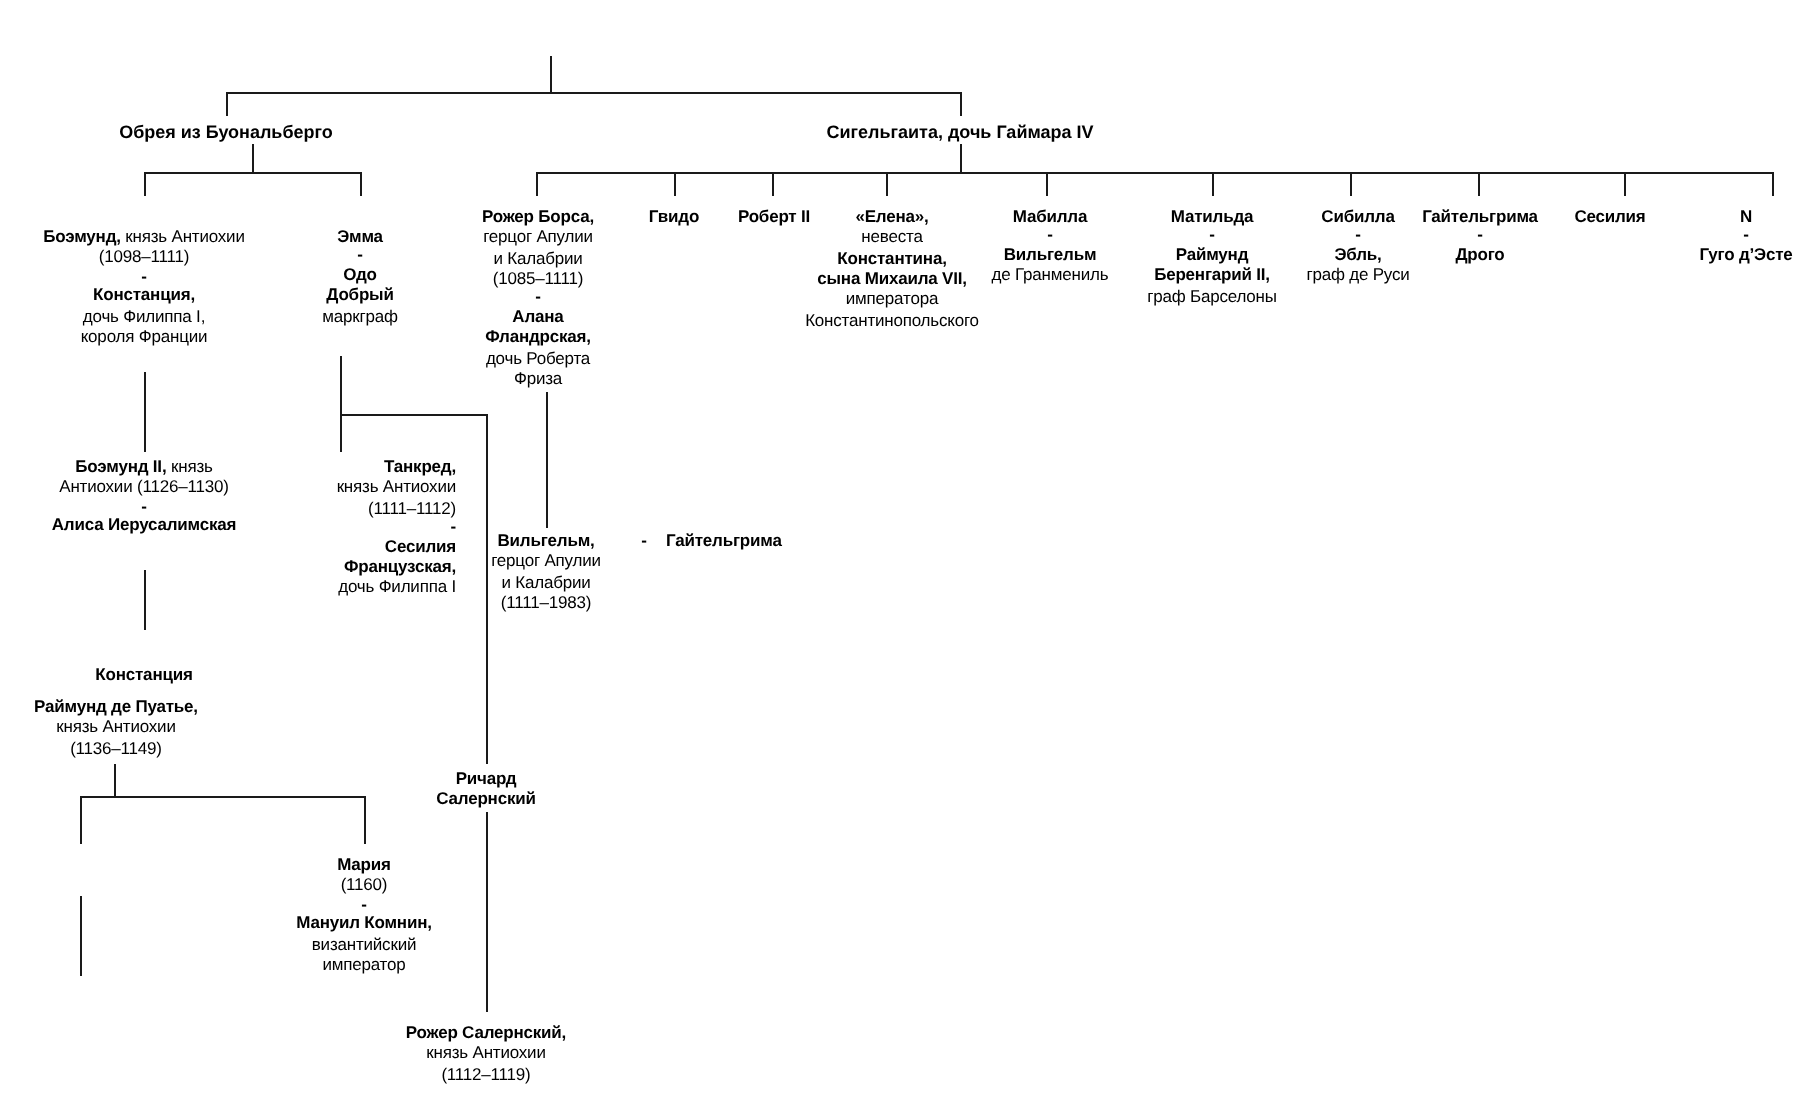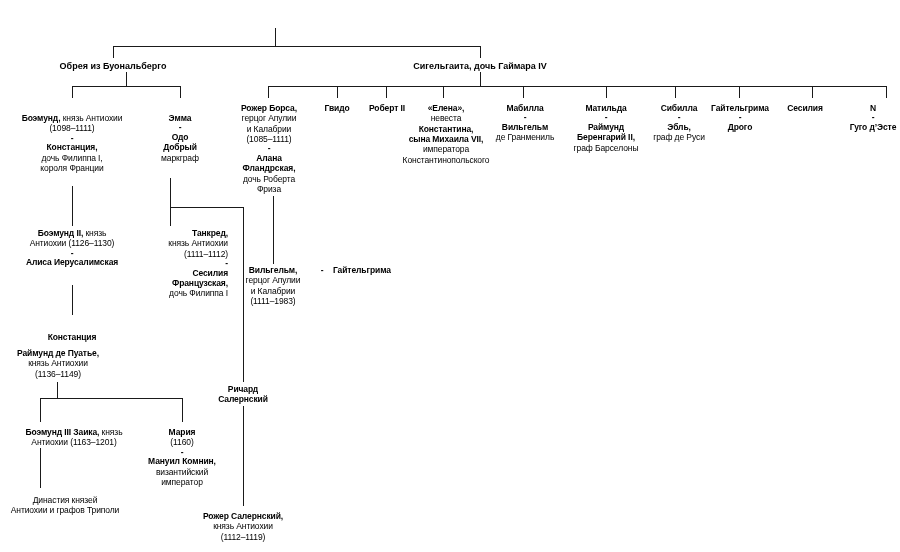--- a/index.html
+++ b/index.html
@@ -120,40 +120,32 @@
     <span class="ln sm">князь Антиохии</span>
     <span class="ln sm">(1136–1149)</span>
   </div>
 
 
   <div class="vline" style="left:57px;top:382px;height:16px;"></div>
   <div class="hline" style="left:40px;top:398px;width:142px;"></div>
   <div class="vline" style="left:40px;top:398px;height:24px;"></div>
   <div class="vline" style="left:182px;top:398px;height:24px;"></div>
 
-  <div class="node" style="left:0px;top:427px;width:148px;">
-    <span class="ln"><b class="b">Боэмунд III Заика,</b><span class="sm"> князь</span></span>
-    <span class="ln sm">Антиохии (1163–1201)</span>
-  </div>
 
   <div class="node" style="left:132px;top:427px;width:100px;">
     <span class="ln b">Мария</span>
     <span class="ln sm">(1160)</span>
     <span class="dash">-</span>
     <span class="ln b">Мануил Комнин,</span>
     <span class="ln sm">византийский</span>
     <span class="ln sm">император</span>
   </div>
 
   <div class="vline" style="left:40px;top:448px;height:40px;"></div>
 
-  <div class="node" style="left:0px;top:495px;width:130px;">
-    <span class="ln sm">Династия князей</span>
-    <span class="ln sm">Антиохии и графов Триполи</span>
-  </div>
 
   <div class="node" style="left:196px;top:384px;width:94px;">
     <span class="ln b">Ричард</span>
     <span class="ln b">Салернский</span>
   </div>
   <div class="vline" style="left:243px;top:406px;height:100px;"></div>
 
   <div class="node" style="left:178px;top:511px;width:130px;">
     <span class="ln b">Рожер Салернский,</span>
     <span class="ln sm">князь Антиохии</span>

